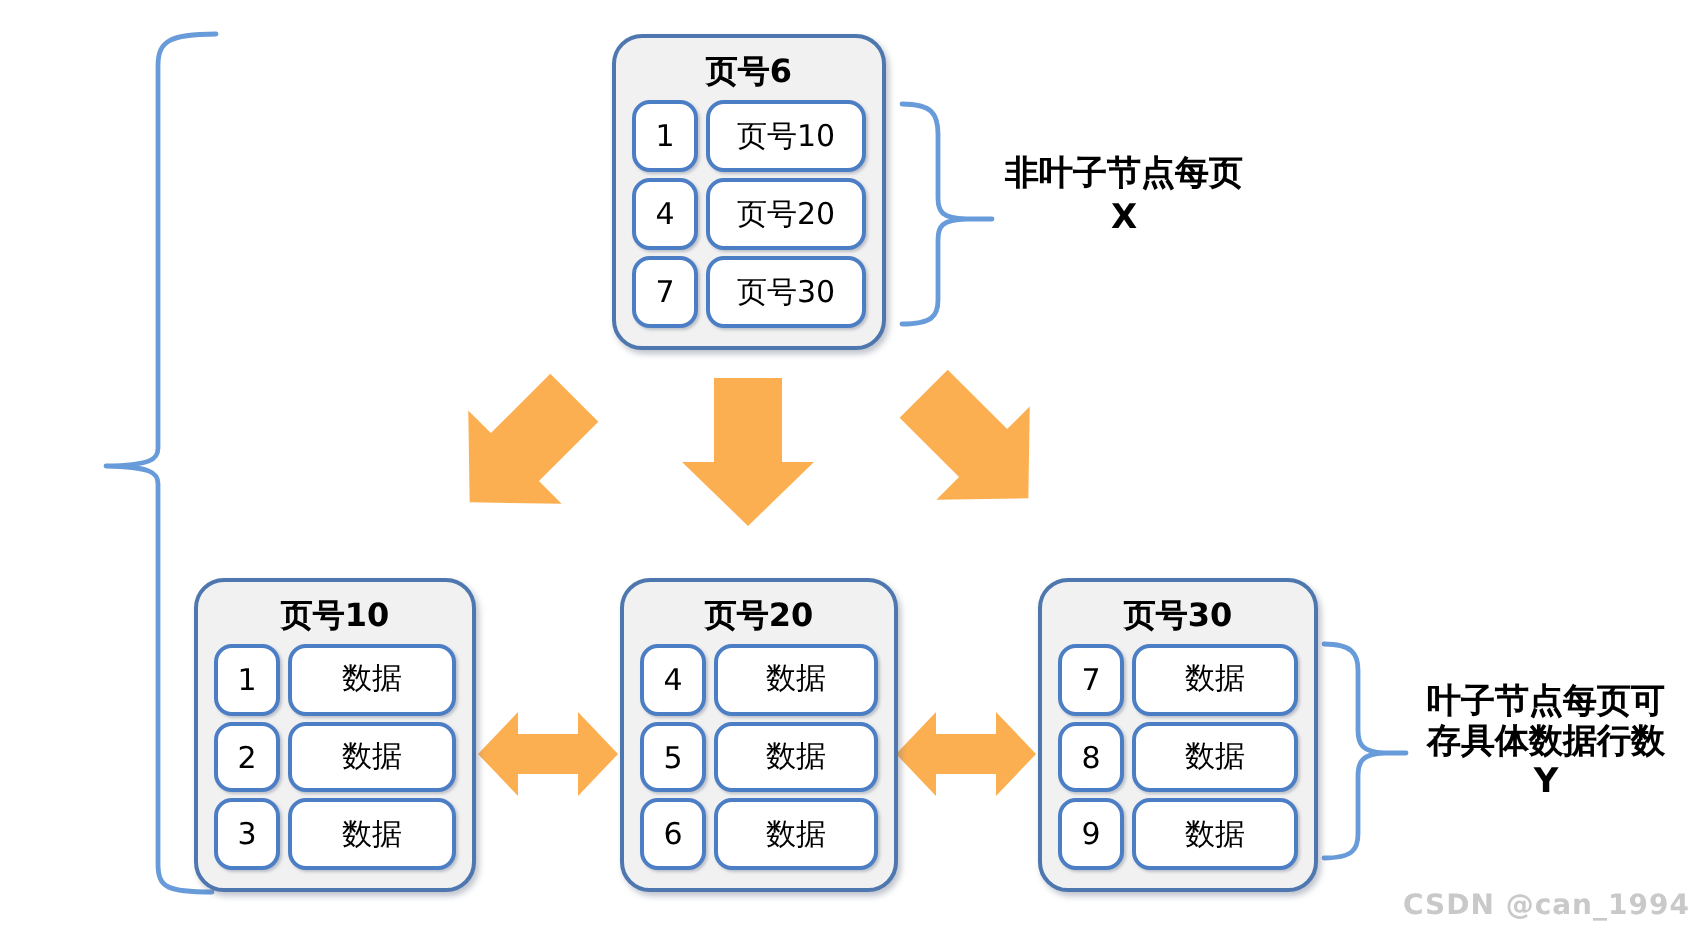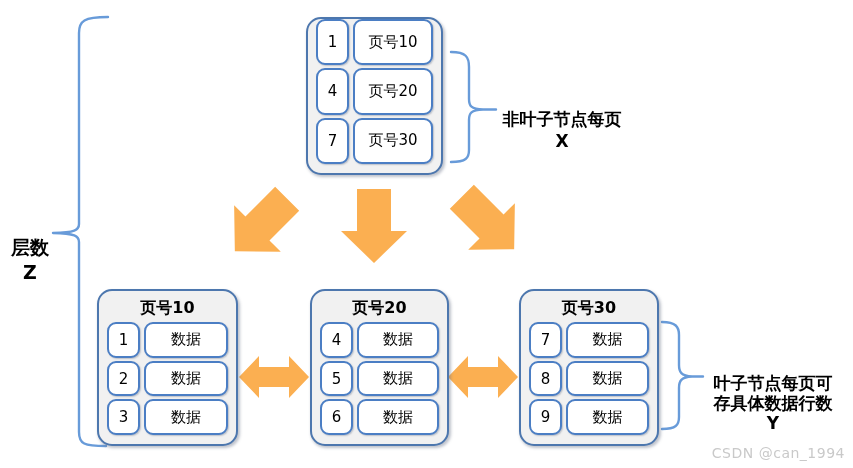--- a/index.html
+++ b/index.html
@@ -28,28 +28,28 @@
   }
   .cell.key{width:33px;}
   .cell.val{flex:1;}
 
   .box-root {left:306px;top:17px; width:137px;height:158px;}
   .box-leaf1{left:97px; top:289px;width:141px;height:157px;}
   .box-leaf2{left:310px;top:289px;width:139px;height:157px;}
   .box-leaf3{left:519px;top:289px;width:140px;height:157px;}
 
   
-  .annot{position:absolute;text-align:center;font-weight:bold;color:#000;margin-top:32px;}
+  .annot{position:absolute;text-align:center;font-weight:bold;color:#000;}
   .annot-nonleaf{left:472px;top:76px;width:180px;font-size:17px;line-height:22px;}
   .annot-leaf{left:690px;top:341px;width:166px;font-size:17px;line-height:20px;}
   .annot-layers{left:4px;top:203px;width:52px;font-size:19px;line-height:25px;}
 
   .watermark{
     position:absolute;right:8px;bottom:7px;color:#c9c9c9;font-size:14px;
-    font-weight:normal;letter-spacing:.5px;
+    font-weight:bold;letter-spacing:.5px;
   }
 
   .brace{stroke:#689bd9;stroke-width:2.4;fill:none;stroke-linecap:round;stroke-linejoin:round;}
   .arrow{fill:#fbaf51;}
 </style>
 </head>
 <body>
 
 <div id="canvas">
 
@@ -73,20 +73,21 @@
 
     <g transform="translate(274,377)">
       <polygon class="arrow" points="-35,0 -15,-21 -15,-10 15,-10 15,-21 35,0 15,21 15,10 -15,10 -15,21"></polygon>
     </g>
     <g transform="translate(483,377)">
       <polygon class="arrow" points="-35,0 -15,-21 -15,-10 15,-10 15,-21 35,0 15,21 15,10 -15,10 -15,21"></polygon>
     </g>
   </svg>
 
   <div class="page-box box-root">
+    <div class="page-title">页号6</div>
     <div class="rows">
       <div class="row">
         <div class="cell key">1</div>
         <div class="cell val">页号10</div>
       </div>
       <div class="row">
         <div class="cell key">4</div>
         <div class="cell val">页号20</div>
       </div>
       <div class="row">
@@ -154,20 +155,16 @@
     <div>非叶子节点每页</div>
     <div>X</div>
   </div>
 
   <div class="annot annot-leaf">
     <div>叶子节点每页可</div>
     <div>存具体数据行数</div>
     <div>Y</div>
   </div>
 
-  <div class="annot annot-layers">
-    <div>层数</div>
-    <div>Z</div>
-  </div>
 
   <div class="watermark">CSDN @can_1994</div>
 
 </div>
 
 </body></html>

